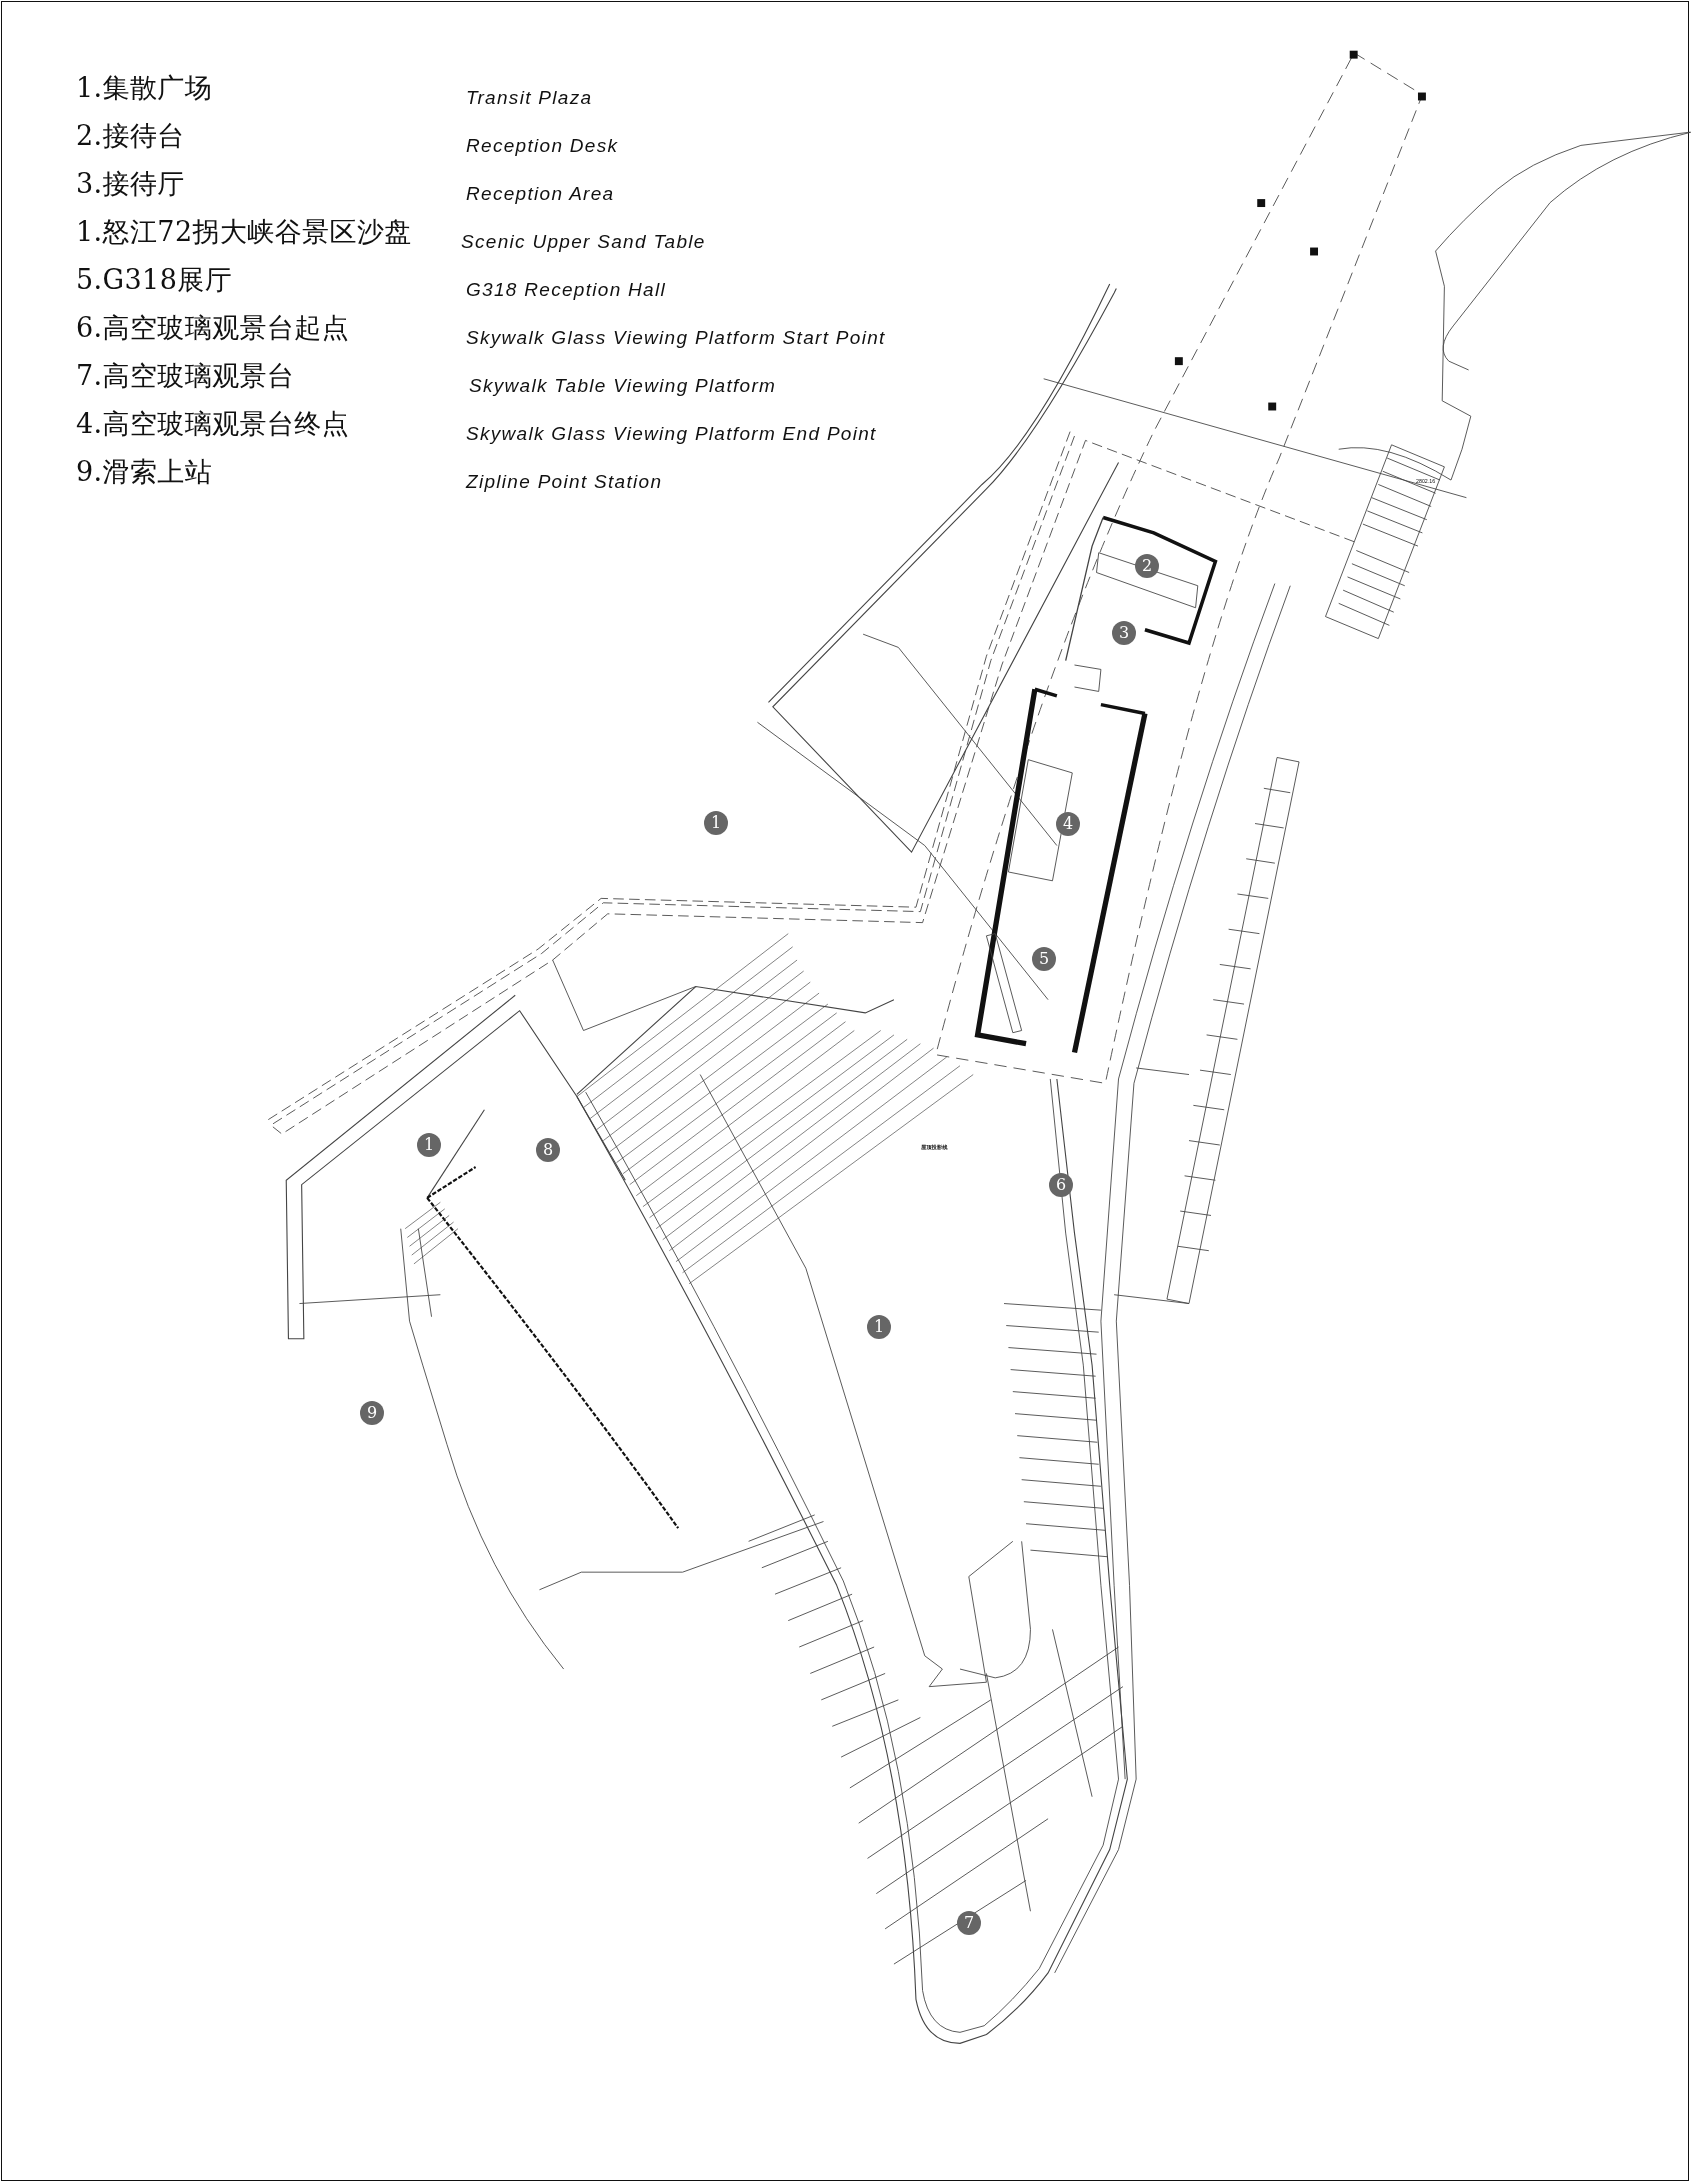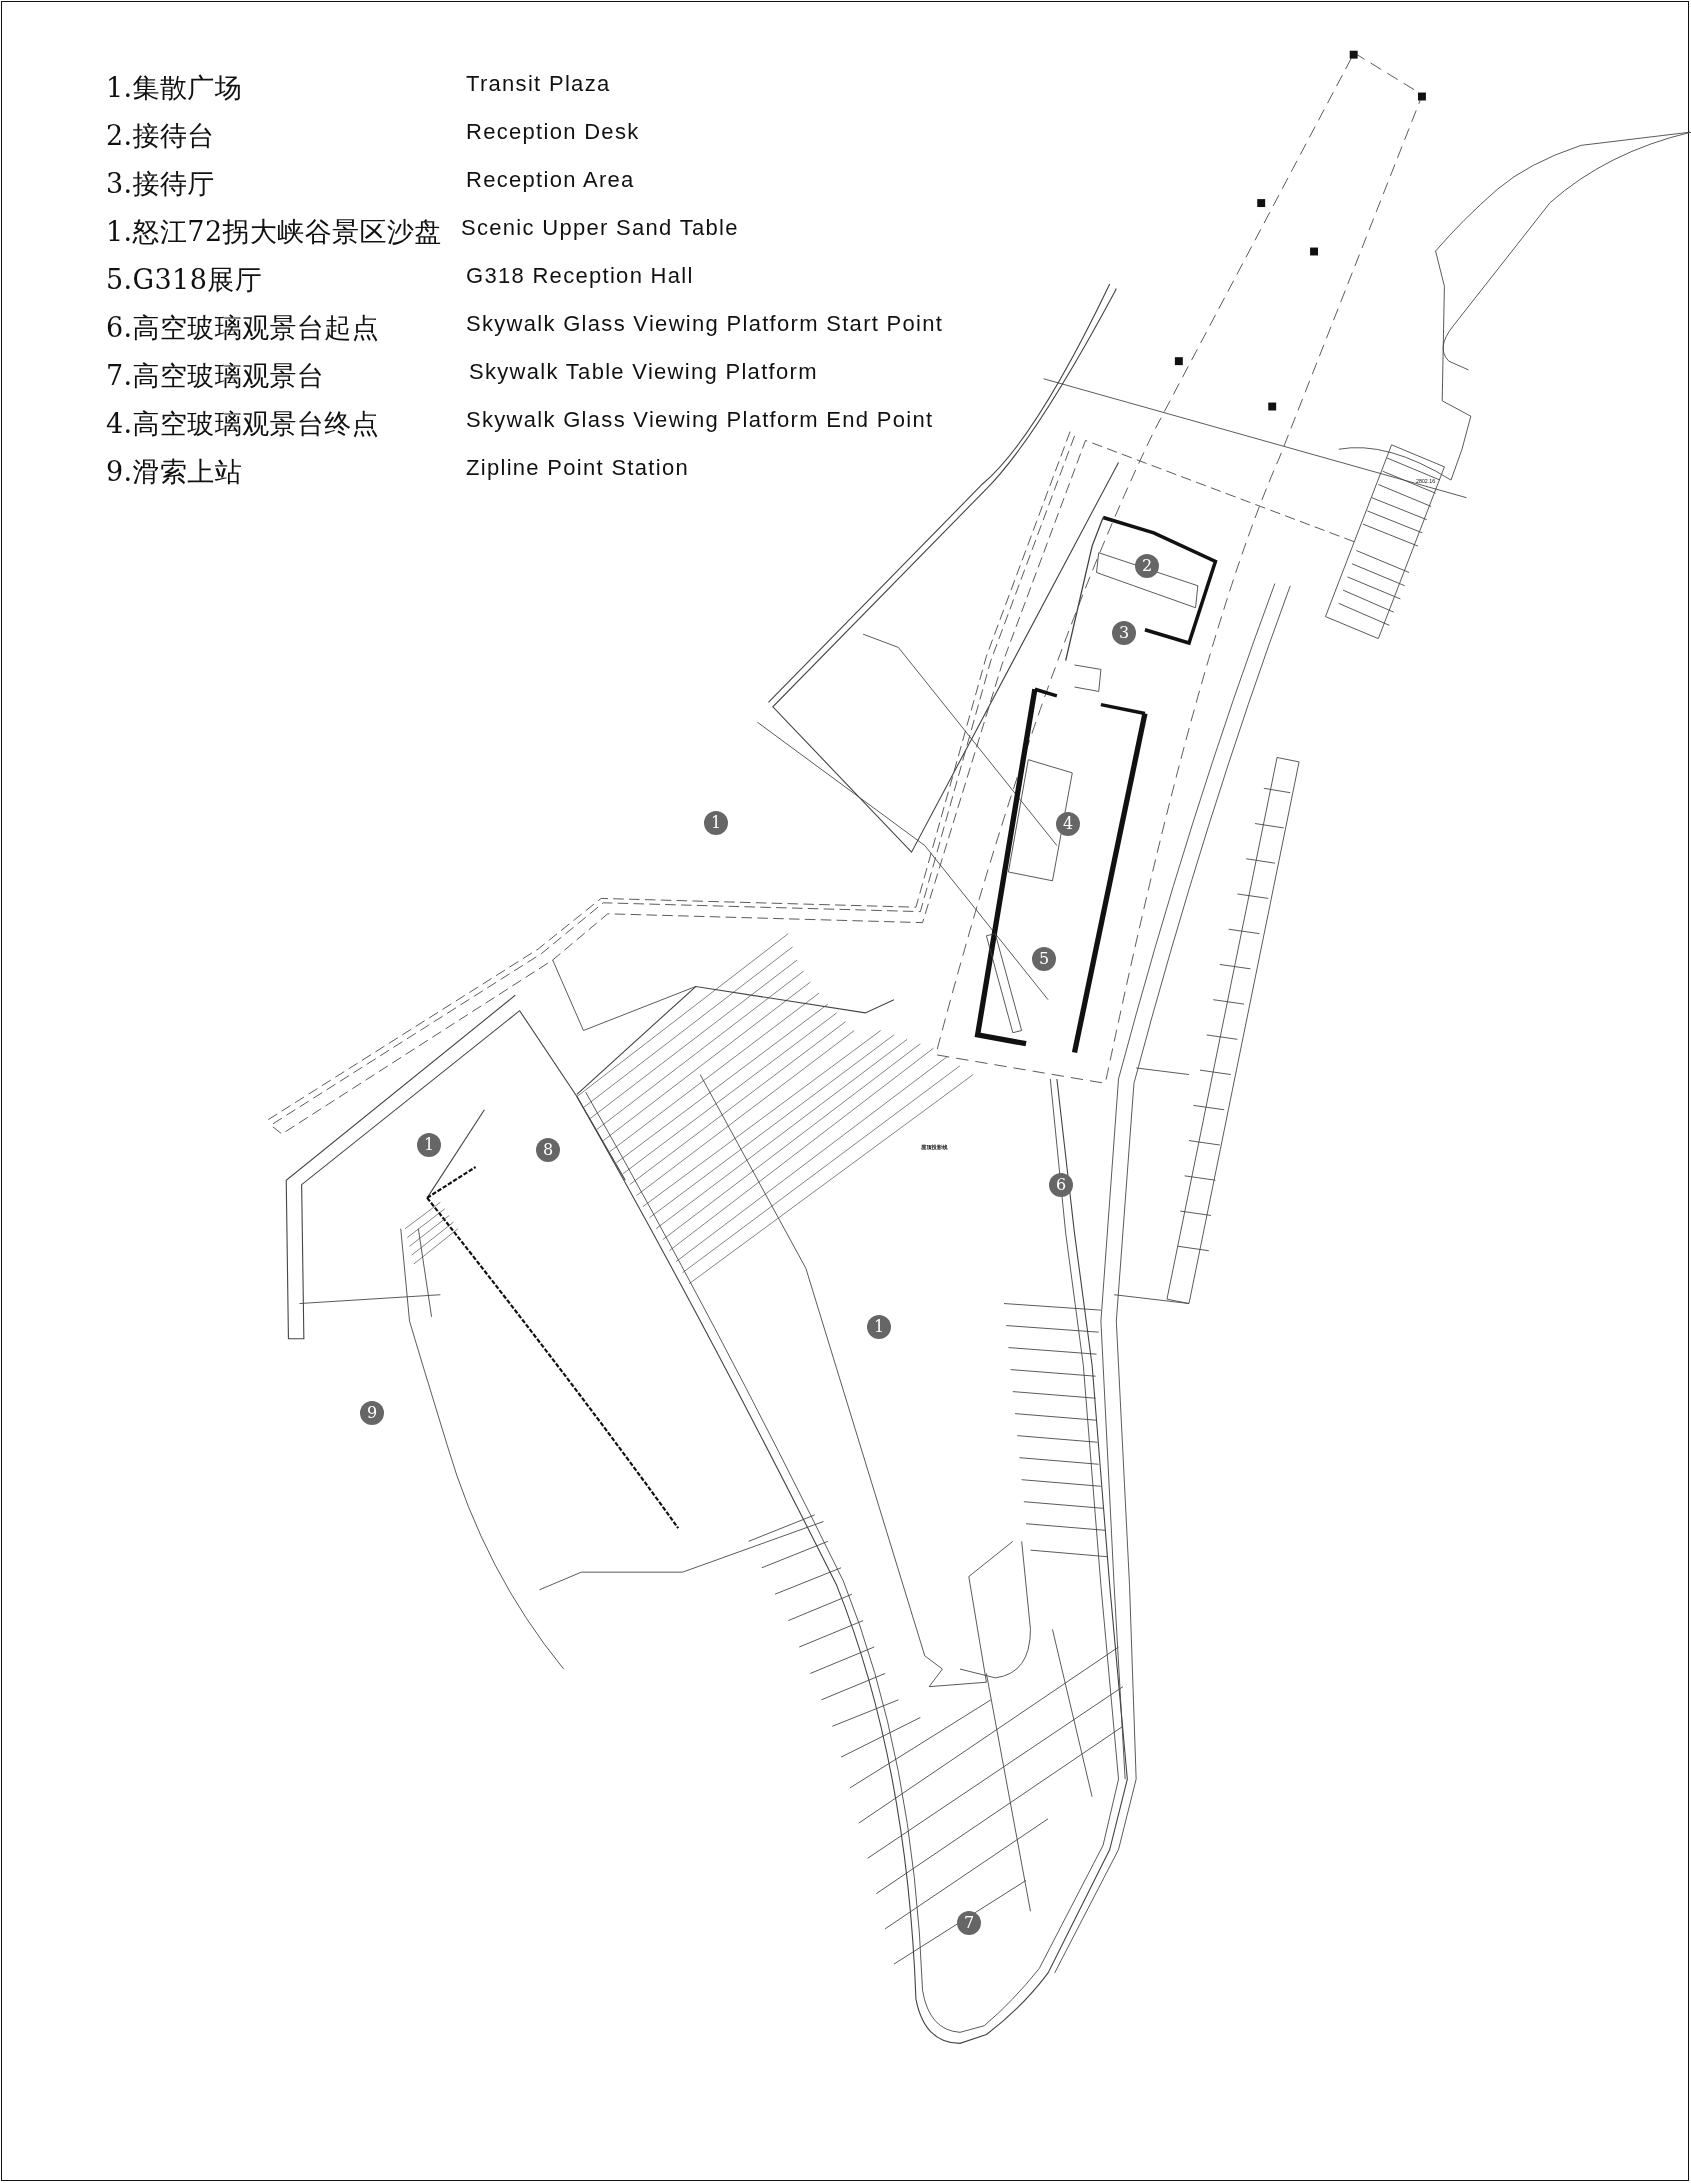--- a/index.html
+++ b/index.html
@@ -1,21 +1,21 @@
 <!DOCTYPE html>
 <html style="font-size:7px"><head>
 <meta charset="utf-8">
 <style>
   html, body { margin: 0; padding: 0; background: #ffffff; }
   body { width: 1691px; height: 2183px; position: relative; overflow: hidden; }
   .frame { position: absolute; left: 0.9px; top: 0.9px; width: 1688px; height: 2180px; border: 1.3px solid #111; box-sizing: border-box; }
   .legend { position: absolute; left: 76px; top: 66px; }
   .legend-row { position: relative; height: 48px; }
-  .legend-cn { position: absolute; left: 0; top: 3.5px; font-family: "DejaVu Serif", serif; font-size: 27px; color: #111; white-space: nowrap; letter-spacing: 0.4px; margin-left: 30px; }
-  .legend-en { position: absolute; left: 390px; top: 5px; font-family: "Liberation Sans", sans-serif; font-size: 22px; color: #111; white-space: nowrap; letter-spacing: 1.3px; }
+  .legend-cn { position: absolute; left: 0; top: 3.5px; font-family: "DejaVu Serif", serif; font-size: 27px; color: #111; white-space: nowrap; letter-spacing: 0.4px; }
+  .legend-en { position: absolute; left: 390px; top: 21px; font-family: "Liberation Sans", sans-serif; font-size: 19px; color: #111; white-space: nowrap; letter-spacing: 1.3px; font-style: italic; }
   svg.plan { position: absolute; left: 0; top: 0; }
   .marker { position: absolute; width: 24px; height: 24px; margin-left: -12px; margin-top: -12px; border-radius: 50%; background: #666; color: #fff; font-family: "DejaVu Serif", serif; font-size: 16px; line-height: 24px; text-align: center; }
   .elev { position: absolute; font-family: "Liberation Sans", sans-serif; font-size: 5.3px; color: #111; }
   .note { position: absolute; font-family: "DejaVu Serif", serif; font-size: 5.3px; font-weight: bold; color: #111; }
 </style>
 </head>
 <body>
 
 <div class="frame"></div>
 

